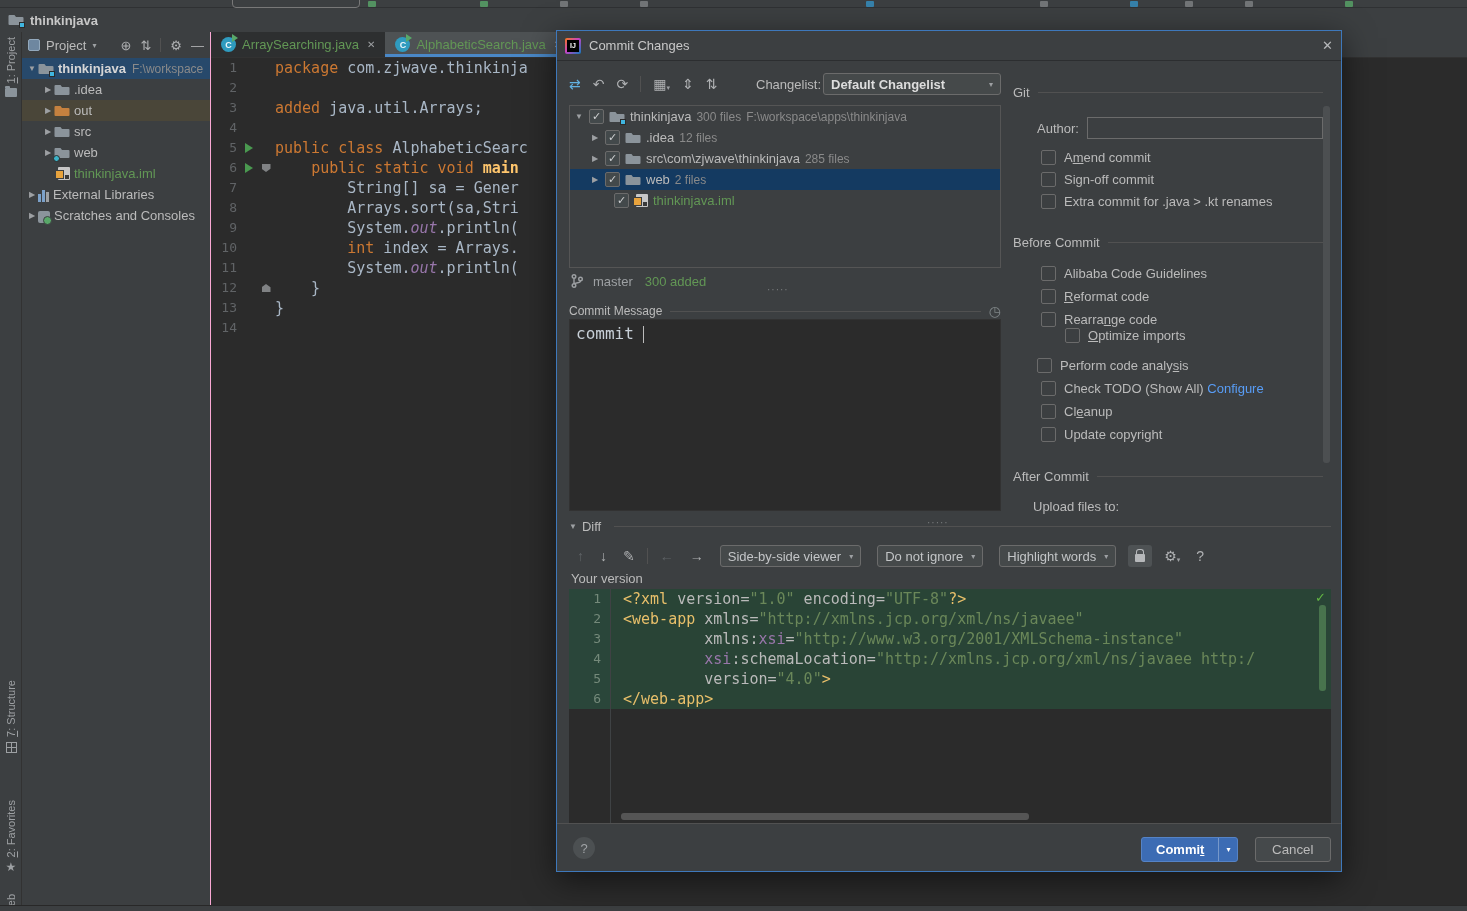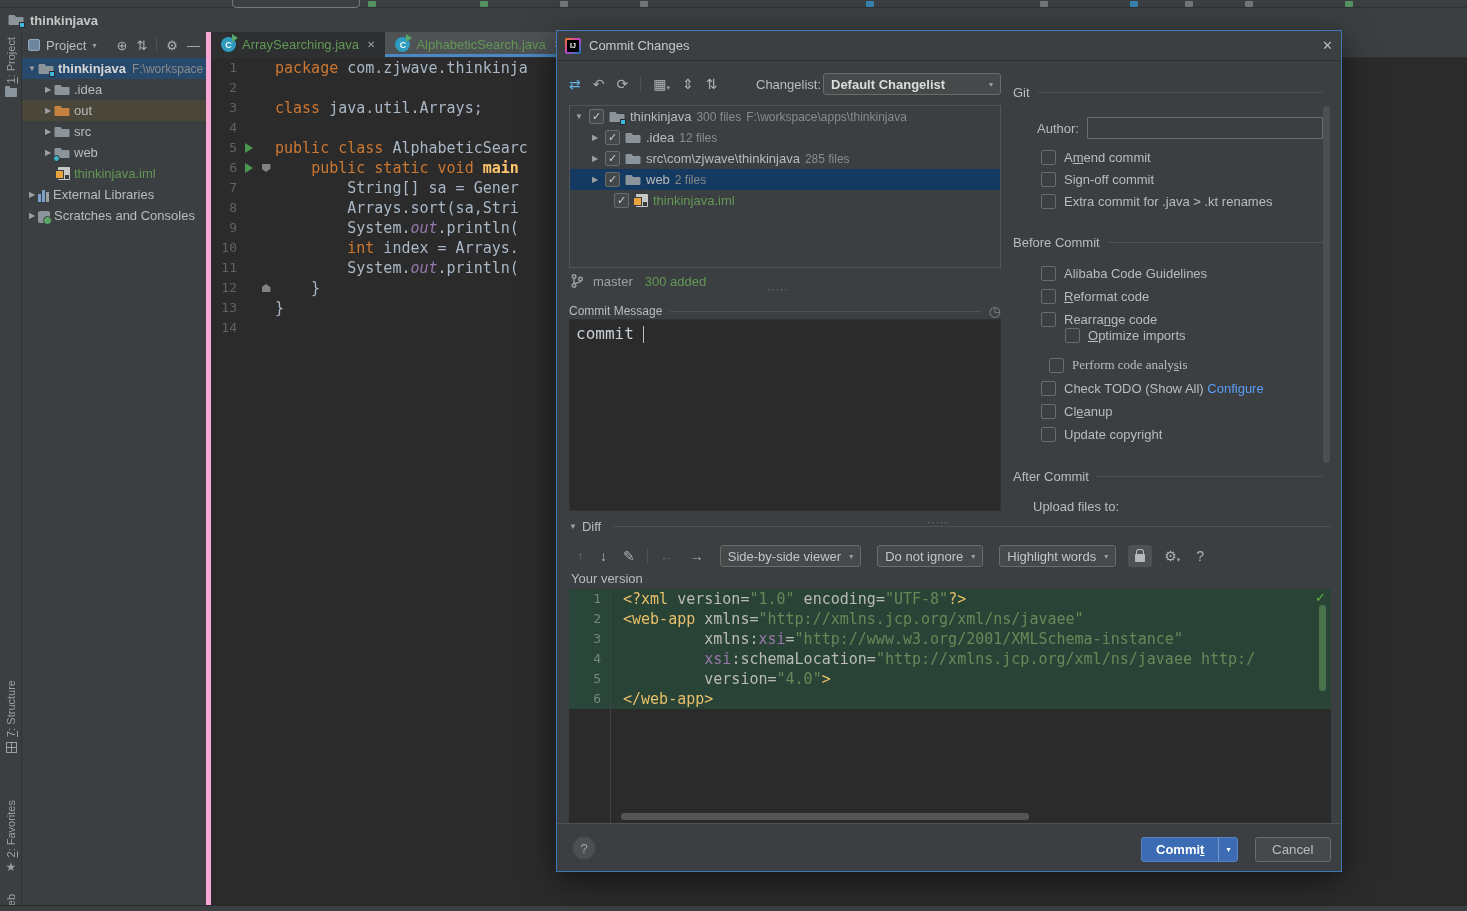--- a/index.html
+++ b/index.html
@@ -22,21 +22,21 @@
   .vtext{writing-mode:vertical-rl;transform:rotate(180deg);font-size:11px;color:#9da0a3;white-space:nowrap;}
   .mn{text-decoration:underline;}
   .mini-folder{width:12px;height:9px;background:#8b949b;border-radius:1px;position:relative;}
   .mini-folder:before{content:"";position:absolute;left:0;top:-2px;width:5px;height:2px;background:#8b949b;border-radius:1px 1px 0 0;}
   .mini-grid{width:11px;height:11px;border:1px solid #9da0a3;position:relative;}
   .mini-grid:before{content:"";position:absolute;left:4px;top:0;width:1px;height:9px;background:#9da0a3;}
   .mini-grid:after{content:"";position:absolute;left:0;top:4px;width:9px;height:1px;background:#9da0a3;}
   .mini-star{color:#9da0a3;font-size:12px;line-height:10px;}
 
   
-  .project-panel{position:absolute;left:22px;top:32px;width:189px;height:873px;background:#3c3f41;border-right:5px solid #f9a8d4;}
+  .project-panel{position:absolute;left:22px;top:32px;width:189px;height:873px;background:#3c3f41;border-right:1px solid #f9a8d4;}
   .panel-header{height:26px;display:flex;align-items:center;padding:0 6px;gap:6px;}
   .ph-icon{width:12px;height:12px;background:#6e87a0;border-radius:2px;border:1px solid #93a9bd;}
   .ph-title{color:#bbbbbb;}
   .ph-caret{font-size:8px;color:#9da0a3;}
   .ph-tools{margin-left:auto;display:flex;align-items:center;gap:9px;color:#afb1b3;}
   .ph-tools .sep{width:1px;height:14px;background:#515151;}
   .ptree{position:absolute;left:0;top:26px;right:0;}
   .prow{height:21px;display:flex;align-items:center;white-space:nowrap;overflow:hidden;}
   .prow .caret{width:12px;font-size:8px;color:#9da0a3;text-align:center;flex:0 0 12px;}
   .prow.sel-root{background:#27496b;}
@@ -307,21 +307,21 @@
       </div>
       <div class="tab active">
         <span class="cls-icon">C</span>
         <span>AlphabeticSearch.java</span>
         <span class="tclose">✕</span>
       </div>
     </div>
     <div class="code-area">
       <div class="cl"><span class="ln">1</span><span class="gicon"></span><span class="gmark"></span><span class="ctext"><span class="tk-kw">package</span><span class="tk-pl"> com.zjwave.thinkinja</span></span></div>
       <div class="cl"><span class="ln">2</span><span class="gicon"></span><span class="gmark"></span><span class="ctext"></span></div>
-      <div class="cl"><span class="ln">3</span><span class="gicon"></span><span class="gmark"></span><span class="ctext"><span class="tk-kw">class</span><span class="tk-pl"> java.util.Arrays;</span></span></div>
+      <div class="cl"><span class="ln">3</span><span class="gicon"></span><span class="gmark"></span><span class="ctext"><span class="tk-kw">added</span><span class="tk-pl"> java.util.Arrays;</span></span></div>
       <div class="cl"><span class="ln">4</span><span class="gicon"></span><span class="gmark"></span><span class="ctext"></span></div>
       <div class="cl"><span class="ln">5</span><span class="gicon"><span class="run-tri"></span></span><span class="gmark"></span><span class="ctext"><span class="tk-kw">public class</span><span class="tk-pl"> AlphabeticSearc</span></span></div>
       <div class="cl"><span class="ln">6</span><span class="gicon"><span class="run-tri"></span></span><span class="gmark"><span class="fold-pent"></span></span><span class="ctext"><span class="tk-pl">    </span><span class="tk-kw">public static void </span><span class="tk-fn">main</span></span></div>
       <div class="cl"><span class="ln">7</span><span class="gicon"></span><span class="gmark"></span><span class="ctext"><span class="tk-pl">        String[] sa = Gener</span></span></div>
       <div class="cl"><span class="ln">8</span><span class="gicon"></span><span class="gmark"></span><span class="ctext"><span class="tk-pl">        Arrays.</span><span class="tk-it">sort</span><span class="tk-pl">(sa,Stri</span></span></div>
       <div class="cl"><span class="ln">9</span><span class="gicon"></span><span class="gmark"></span><span class="ctext"><span class="tk-pl">        System.</span><span class="tk-itp">out</span><span class="tk-pl">.println(</span></span></div>
       <div class="cl"><span class="ln">10</span><span class="gicon"></span><span class="gmark"></span><span class="ctext"><span class="tk-pl">        </span><span class="tk-kw">int</span><span class="tk-pl"> index = Arrays.</span></span></div>
       <div class="cl"><span class="ln">11</span><span class="gicon"></span><span class="gmark"></span><span class="ctext"><span class="tk-pl">        System.</span><span class="tk-itp">out</span><span class="tk-pl">.println(</span></span></div>
       <div class="cl"><span class="ln">12</span><span class="gicon"></span><span class="gmark"><span class="fold-pent up"></span></span><span class="ctext"><span class="tk-pl">    }</span></span></div>
       <div class="cl"><span class="ln">13</span><span class="gicon"></span><span class="gmark"></span><span class="ctext"><span class="tk-pl">}</span></span></div>
@@ -468,21 +468,21 @@
         <span><span></span><span class="mn">R</span><span>eformat code</span></span>
       </label>
       <label class="opt gc-abs" style="top:272px;left:28px;">
         <span class="cb"></span>
         <span><span>Rearra</span><span class="mn">n</span><span>ge code</span></span>
       </label>
       <label class="opt gc-abs" style="top:288px;left:28px;padding-left:24px;">
         <span class="cb"></span>
         <span><span></span><span class="mn">O</span><span>ptimize imports</span></span>
       </label>
-      <label class="opt gc-abs" style="top:318px;left:36px;font-family:Liberation Serif, serif;">
+      <label class="opt gc-abs" style="top:318px;left:24px;">
         <span class="cb"></span>
         <span><span>Perform code analy</span><span class="mn">s</span><span>is</span></span>
       </label>
       <label class="opt gc-abs" style="top:341px;left:28px;">
         <span class="cb"></span>
         <span><span>Check TODO (Show All) </span><span class="link">Configure</span></span>
       </label>
       <label class="opt gc-abs" style="top:364px;left:28px;">
         <span class="cb"></span>
         <span><span>Cl</span><span class="mn">e</span><span>anup</span></span>

